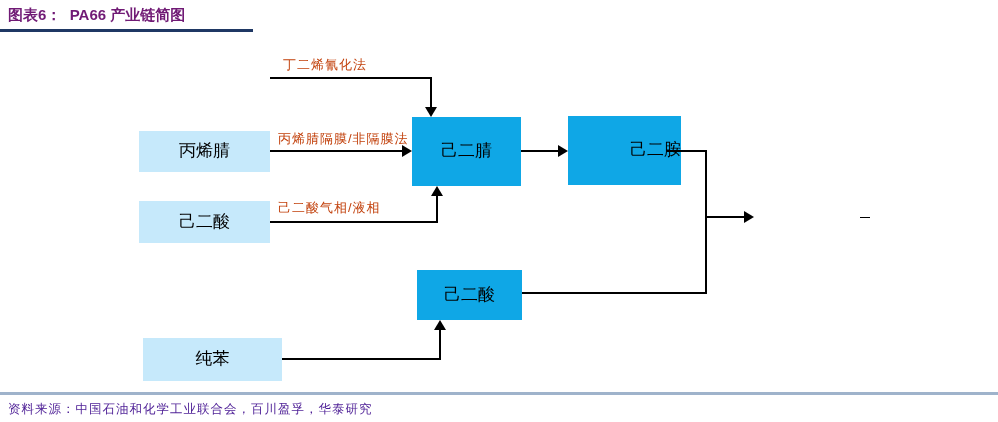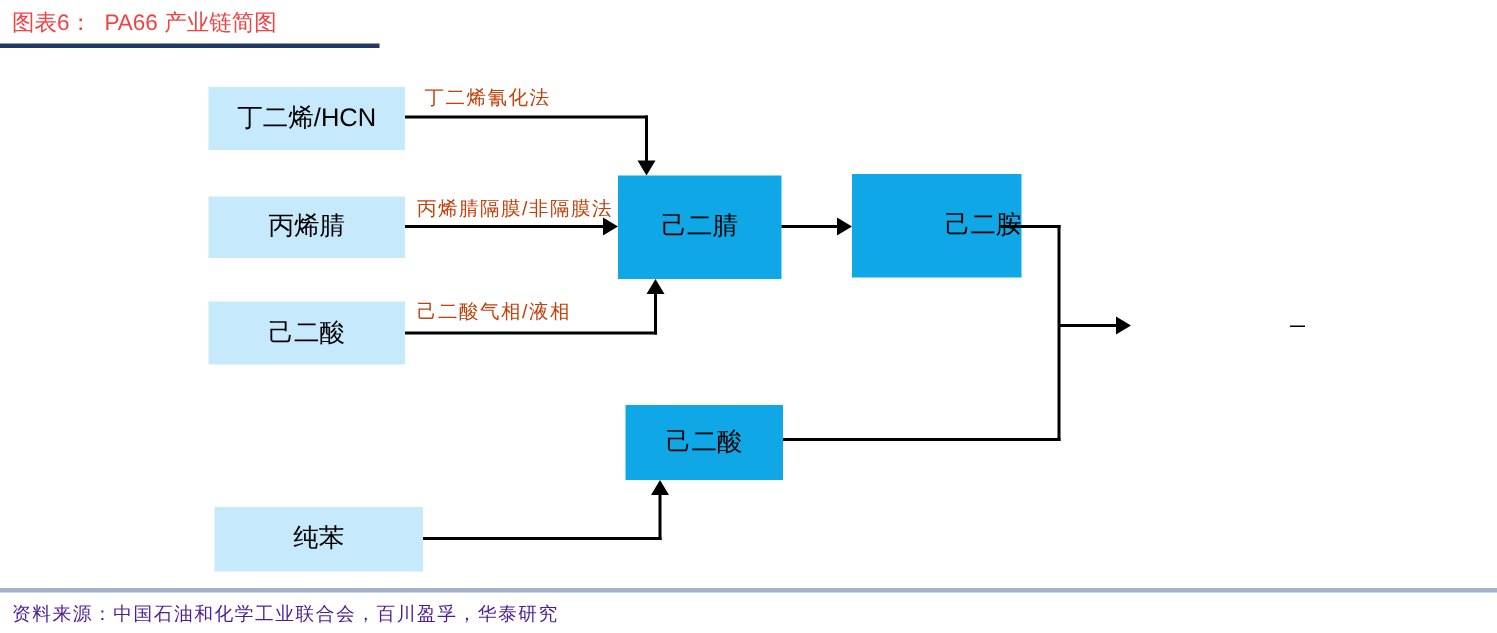--- a/index.html
+++ b/index.html
@@ -1,22 +1,22 @@
 <!DOCTYPE html>
 <html><head>
 <meta charset="utf-8">
 <style>
   html,body{margin:0;padding:0;background:#ffffff;}
   #stage{
     position:relative;width:998px;height:422px;background:#ffffff;overflow:hidden;
     font-family:"Liberation Sans","DejaVu Sans",sans-serif;color:#000;
   }
   .title{
-    position:absolute;left:8px;top:6px;font-size:15px;font-weight:normal;
-    white-space:pre;color:#ef4444;
+    position:absolute;left:8px;top:6px;font-size:15px;font-weight:bold;
+    white-space:pre;color:#701a75;
   }
   .title-rule{position:absolute;left:0;top:29px;width:253px;height:3px;background:#1F3864;}
   .box{
     position:absolute;display:flex;align-items:center;justify-content:center;
     text-align:center;font-size:17px;line-height:1.1;
   }
   .box.light{background:#C6E9FB;}
   .box.bright{background:#0FA7E6;}
   .box.red{background:#FA6B6B;font-size:21px;letter-spacing:0.5px;}
   .hline,.vline{position:absolute;background:#000;}
@@ -31,23 +31,20 @@
   .footer-text{position:absolute;left:8px;top:401px;font-size:12.5px;color:#4c1d95;letter-spacing:1px;}
 </style>
 </head>
 <body>
 
 <div id="stage">
 
   <div class="title">图表6：  PA66 产业链简图</div>
   <div class="title-rule"></div>
 
-  <div class="box light" style="left:139px;top:58px;width:131px;height:42px;">
-    <span>丁二烯/HCN</span>
-  </div>
   <div class="box light" style="left:139px;top:131px;width:131px;height:41px;">
     <span>丙烯腈</span>
   </div>
   <div class="box light" style="left:139px;top:201px;width:131px;height:42px;">
     <span>己二酸</span>
   </div>
   <div class="box light" style="left:143px;top:338px;width:139px;height:43px;">
     <span>纯苯</span>
   </div>
 

